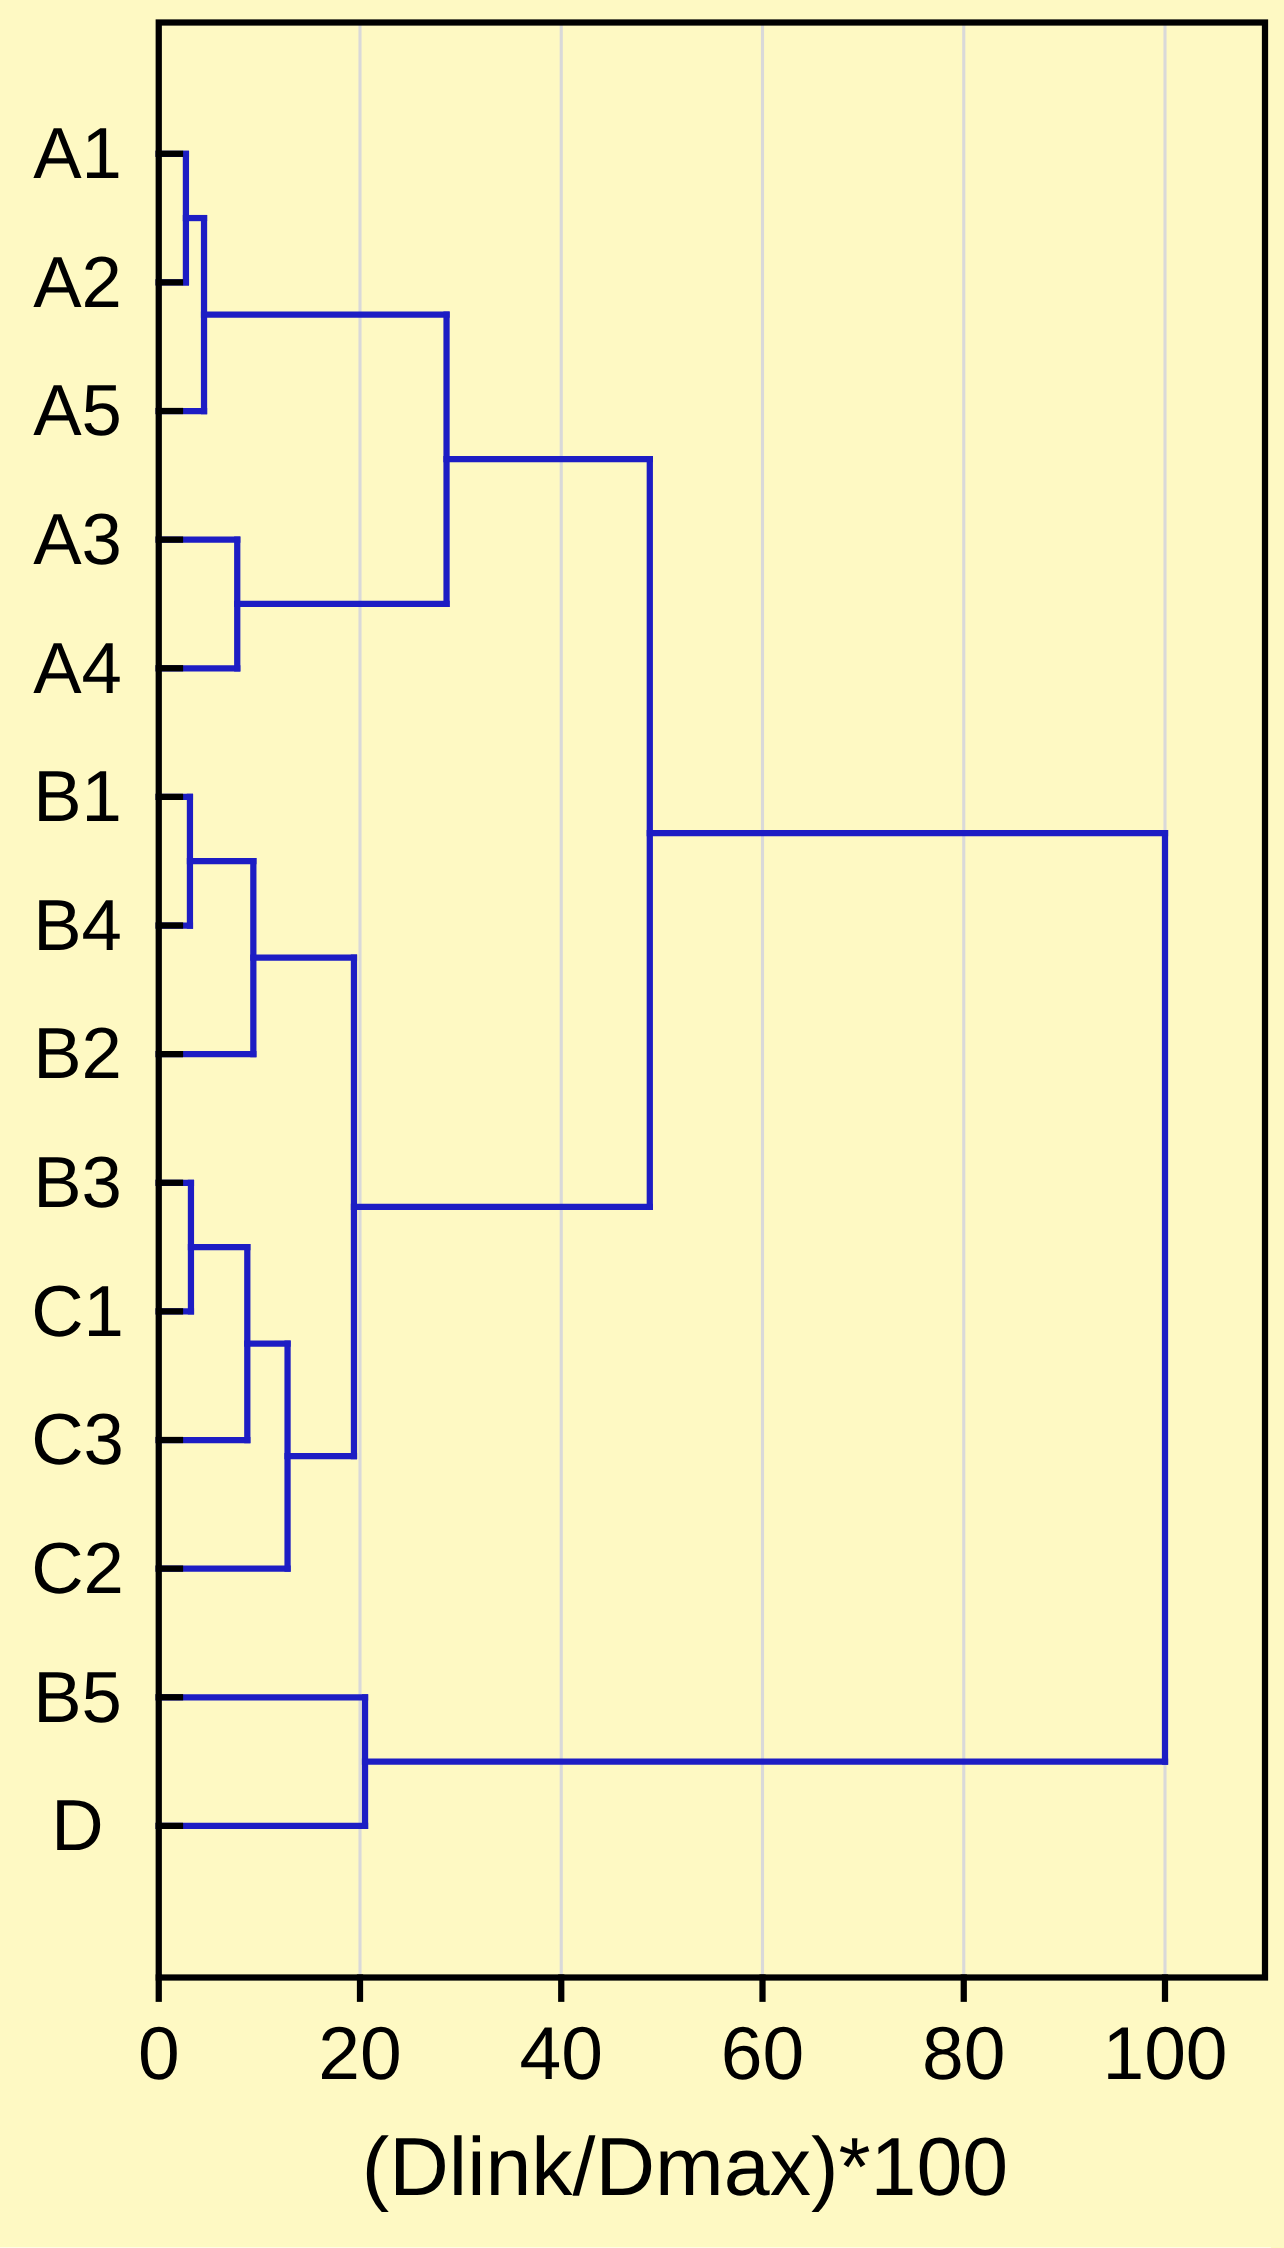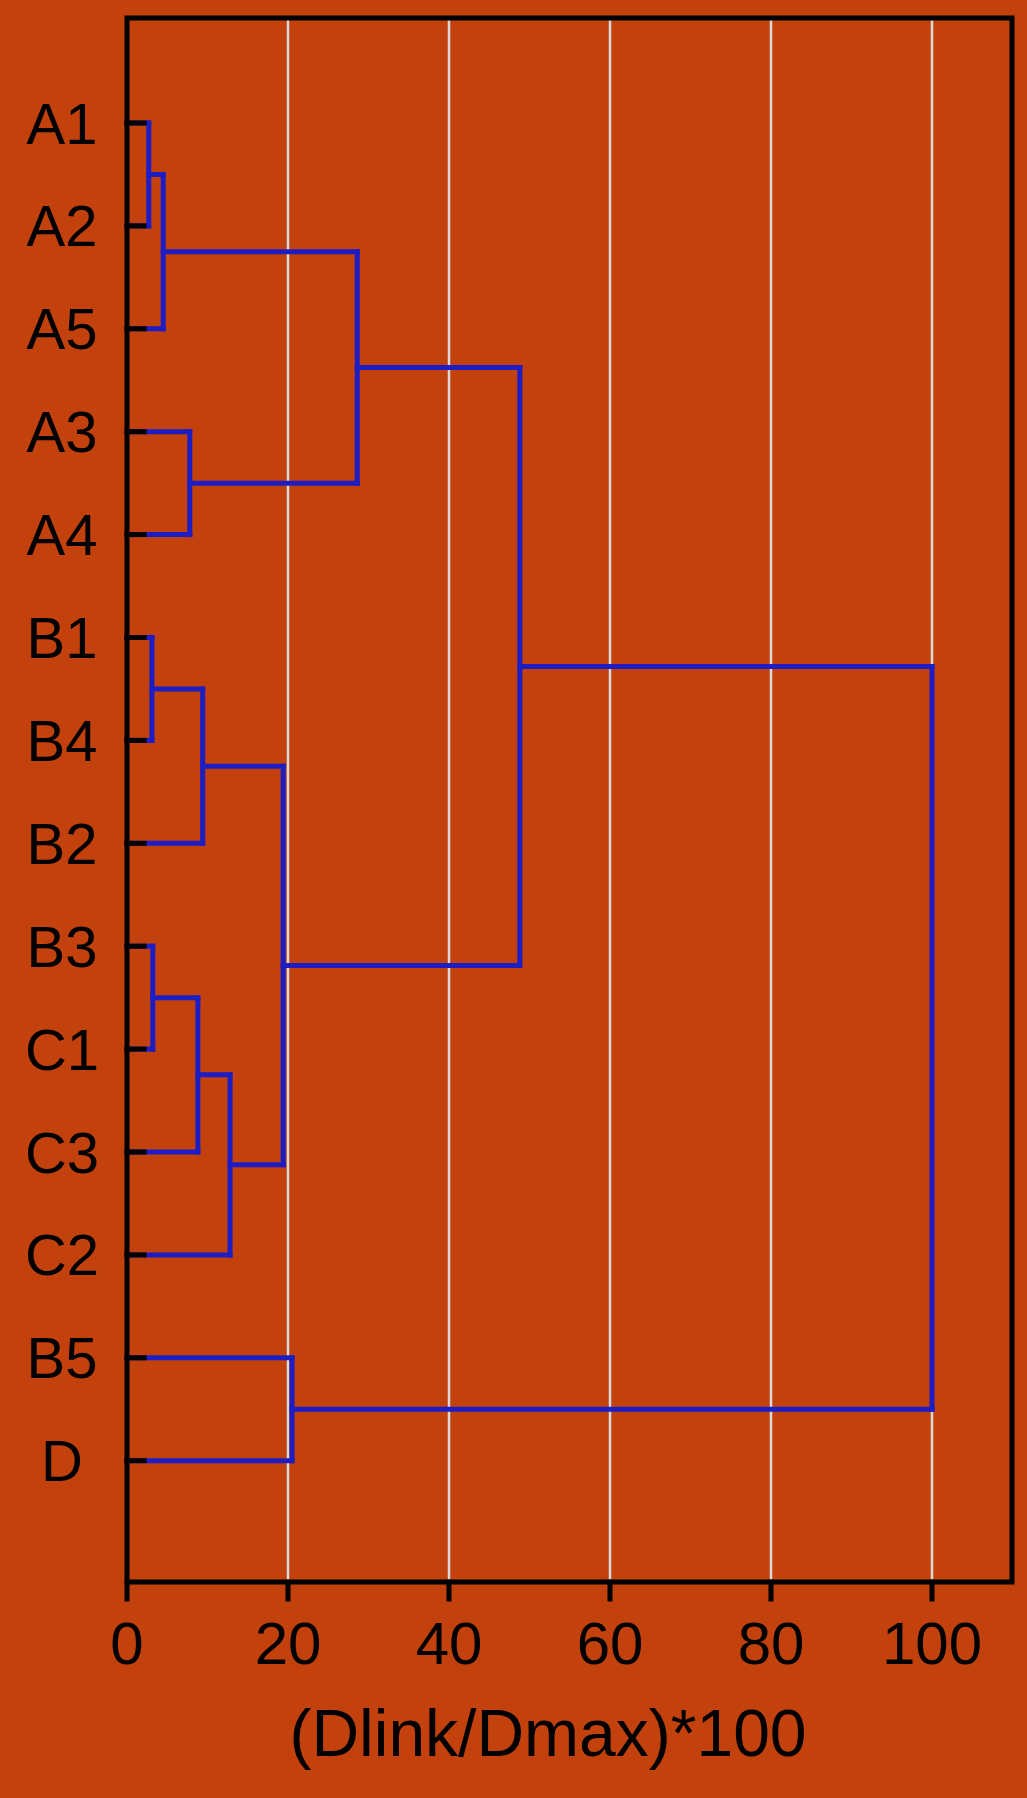--- a/index.html
+++ b/index.html
@@ -5,21 +5,21 @@
   html, body {
     margin: 0;
     padding: 0;
     background: #ffffff;
     font-family: "Liberation Sans", sans-serif;
   }
   .fig {
     position: relative;
     width: 1027px;
     height: 1798px;
-    background: #c2410c;
+    background: #fef9c3;
     overflow: hidden;
   }
   svg { display: block; }
   text {
     font-family: "Liberation Sans", sans-serif;
     fill: #000000;
   }
 </style>
 </head>
 <body>

